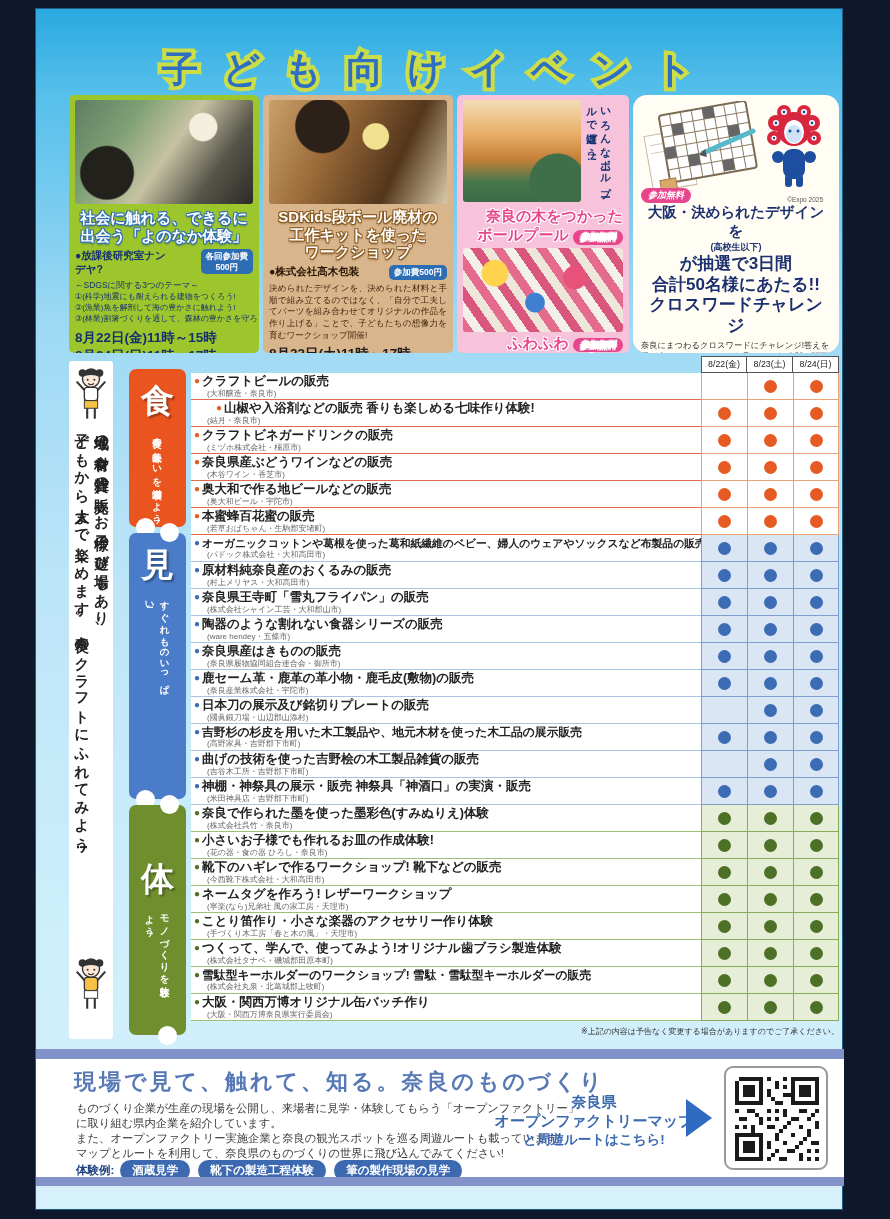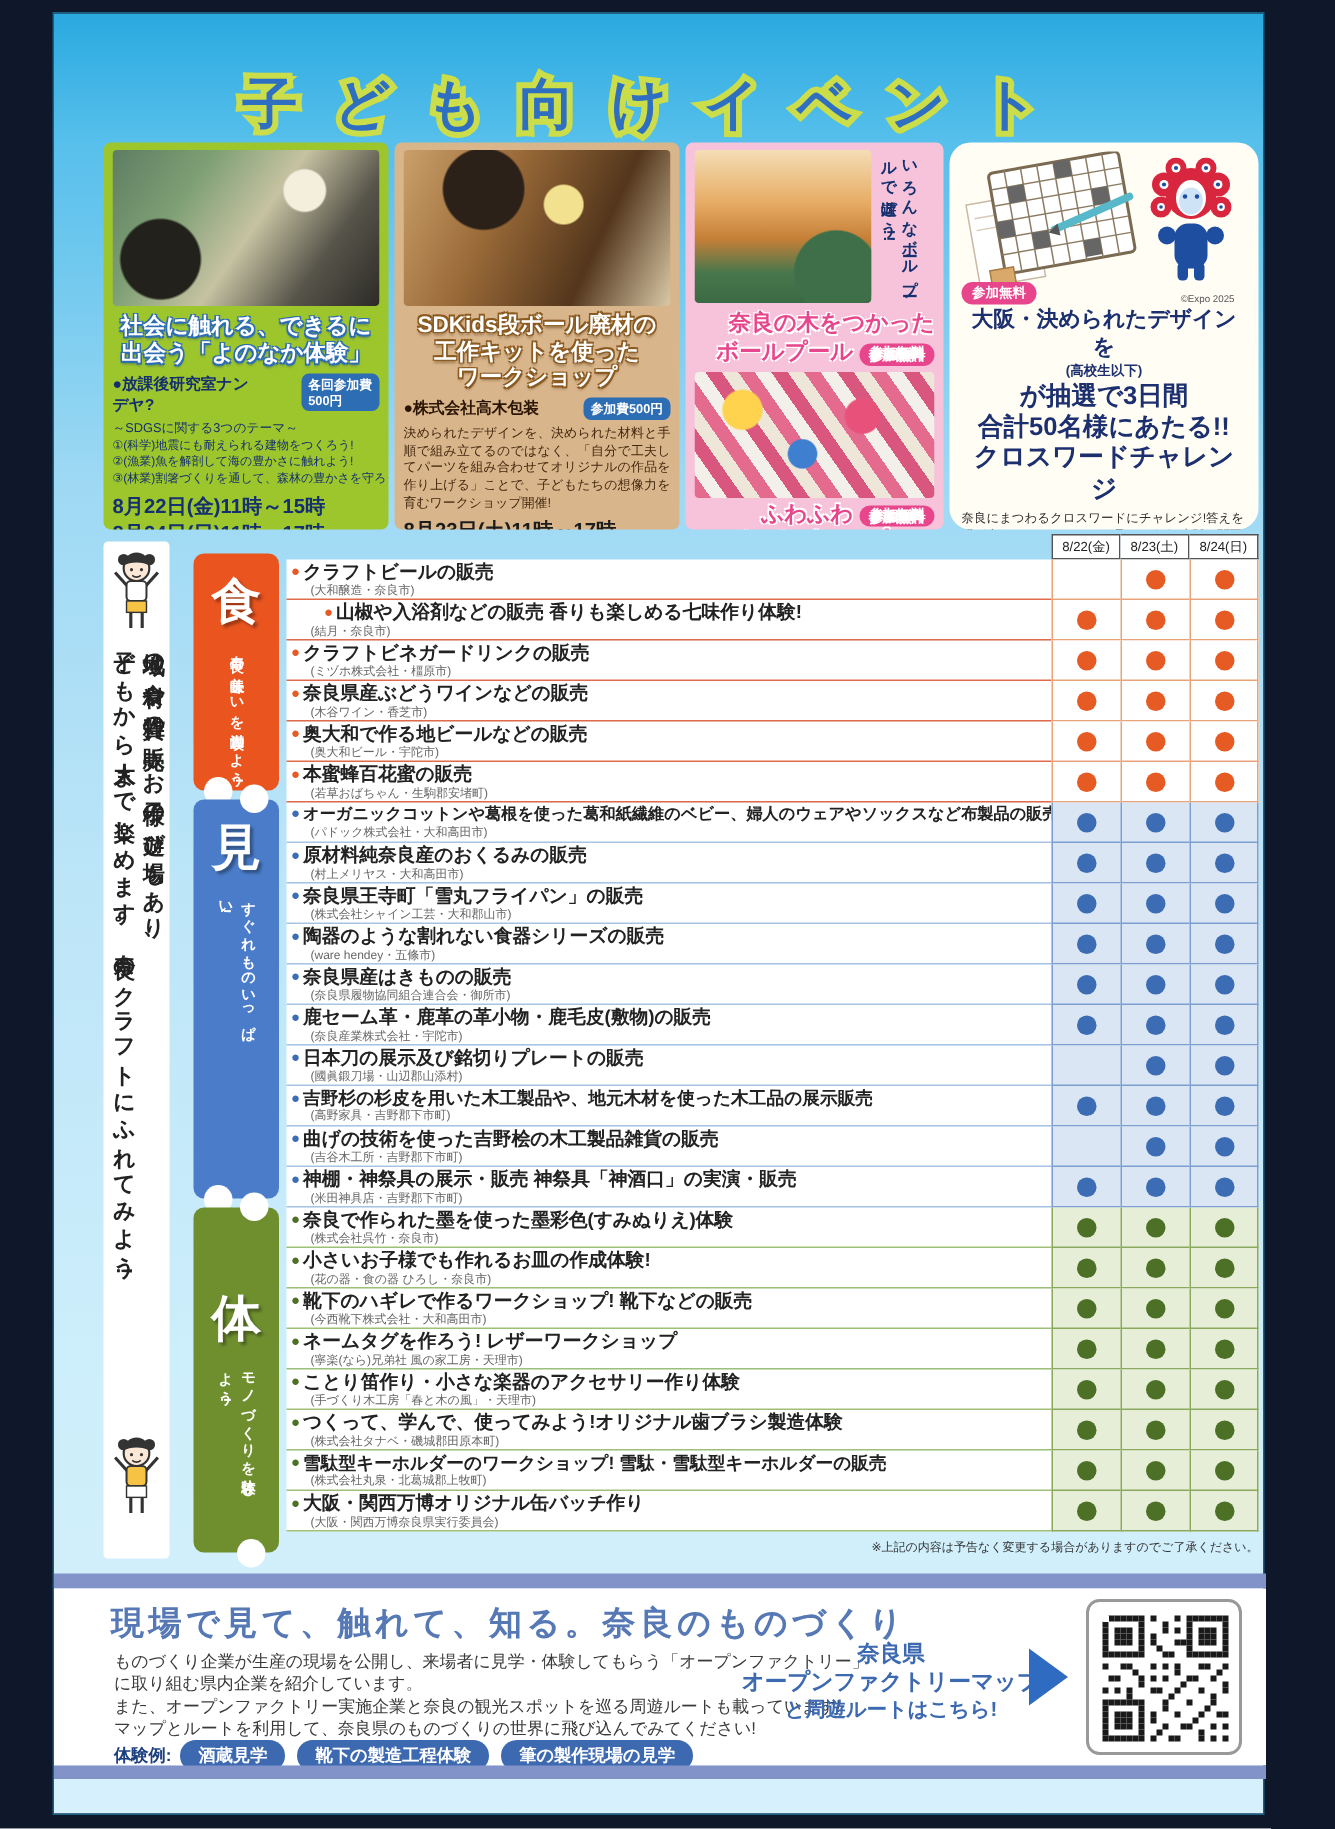--- a/index.html
+++ b/index.html
@@ -36,22 +36,22 @@
     radial-gradient(circle at 45% 65%,#3f7fd0 0 9%,rgba(0,0,0,0) 10%),
     radial-gradient(circle at 70% 35%,#e8527a 0 9%,rgba(0,0,0,0) 10%),
     repeating-linear-gradient(55deg,#e46a8e 0 9px,#f3f0ea 9px 18px,#d9577f 18px 27px,#efe6da 27px 36px);}
   .p1-title{margin-top:5px;text-align:center;font-size:15px;font-weight:bold;color:#fff;line-height:1.2;
     text-shadow:1px 1px 0 #2d6db4,-1px 1px 0 #2d6db4,1px -1px 0 #2d6db4,-1px -1px 0 #2d6db4,0 2px 2px rgba(20,60,120,.6);}
   .p2-title{margin-top:4px;text-align:center;font-size:15px;font-weight:bold;color:#fff;line-height:1.18;
     text-shadow:1px 1px 0 #8a5a20,-1px 1px 0 #8a5a20,1px -1px 0 #8a5a20,-1px -1px 0 #8a5a20,0 2px 2px rgba(90,55,10,.55);}
   .org-row{display:flex;align-items:flex-start;justify-content:space-between;margin-top:4px;gap:28px;}
   .org{font-size:10.5px;font-weight:bold;color:#15306e;}
   .p2 .org{color:#2a1504;}
-  .badge-blue{background:#2d6db4;color:#fff;font-size:8.5px;font-weight:bold;border-radius:5px;padding:2px 5px;line-height:1.25;flex:none;}
-  .badge-pink{background:#e8468c;color:#fff;font-size:9px;font-weight:bold;border-radius:9px;padding:2px 7px;display:inline-block;line-height:1.2;}
+  .badge-blue{background:#2d6db4;color:#fff;font-size:8.5px;font-weight:bold;border-radius:5px;padding:2px 5px;text-align:center;line-height:1.25;flex:none;}
+  .badge-pink{background:#e8468c;color:#fff;font-size:9px;font-weight:bold;border-radius:9px;padding:2px 7px;display:inline-block;line-height:1.2;font-style:italic;}
   .theme-h{font-size:8.5px;color:#15306e;margin-top:3px;}
   .theme-l{font-size:8px;color:#15306e;line-height:1.35;white-space:nowrap;}
   .p1-dates{margin-top:5px;font-size:13.5px;font-weight:bold;color:#15306e;line-height:1.3;white-space:nowrap;}
   .p2-body{font-size:8.6px;color:#43280e;line-height:1.38;margin-top:3px;text-align:justify;}
   .p2-date{margin-top:3px;font-size:13.5px;font-weight:bold;color:#1c1c1c;}
   .p3-toprow{display:flex;}
   .p3-note{writing-mode:vertical-rl;height:104px;font-size:10.5px;font-weight:bold;color:#15306e;margin-left:4px;letter-spacing:1px;}
   .p3-t{font-size:15px;font-weight:bold;color:#e8468c;text-align:right;line-height:1.25;
     text-shadow:1px 1px 0 #fff,-1px 1px 0 #fff,1px -1px 0 #fff,-1px -1px 0 #fff;}
   .p4-illo{position:relative;height:102px;}

